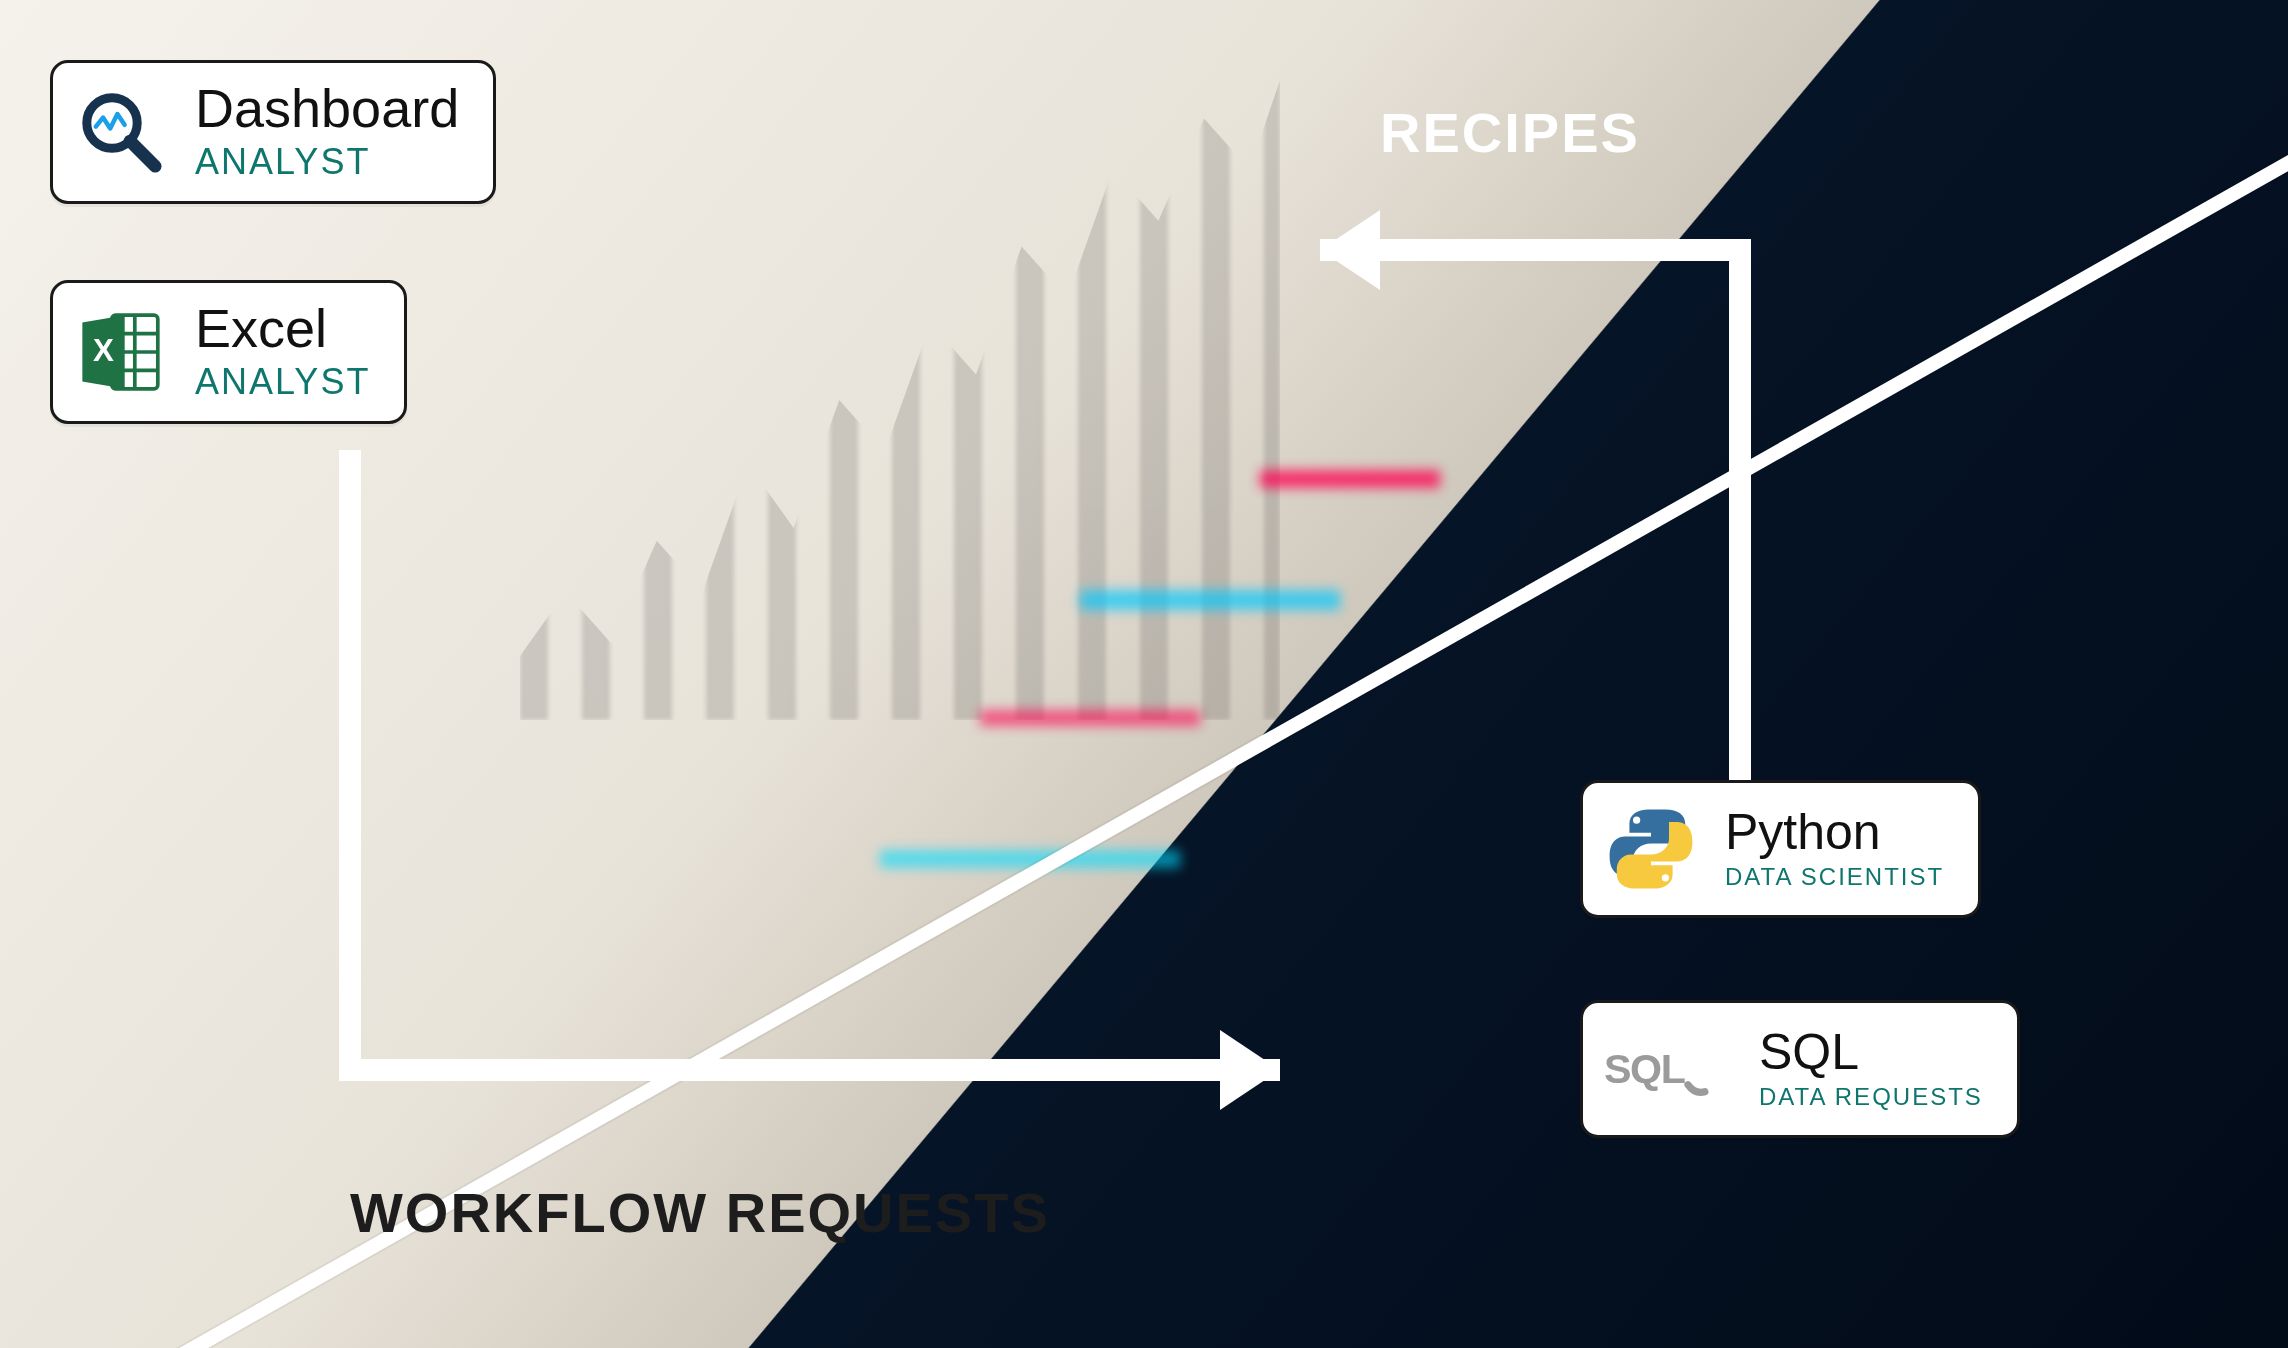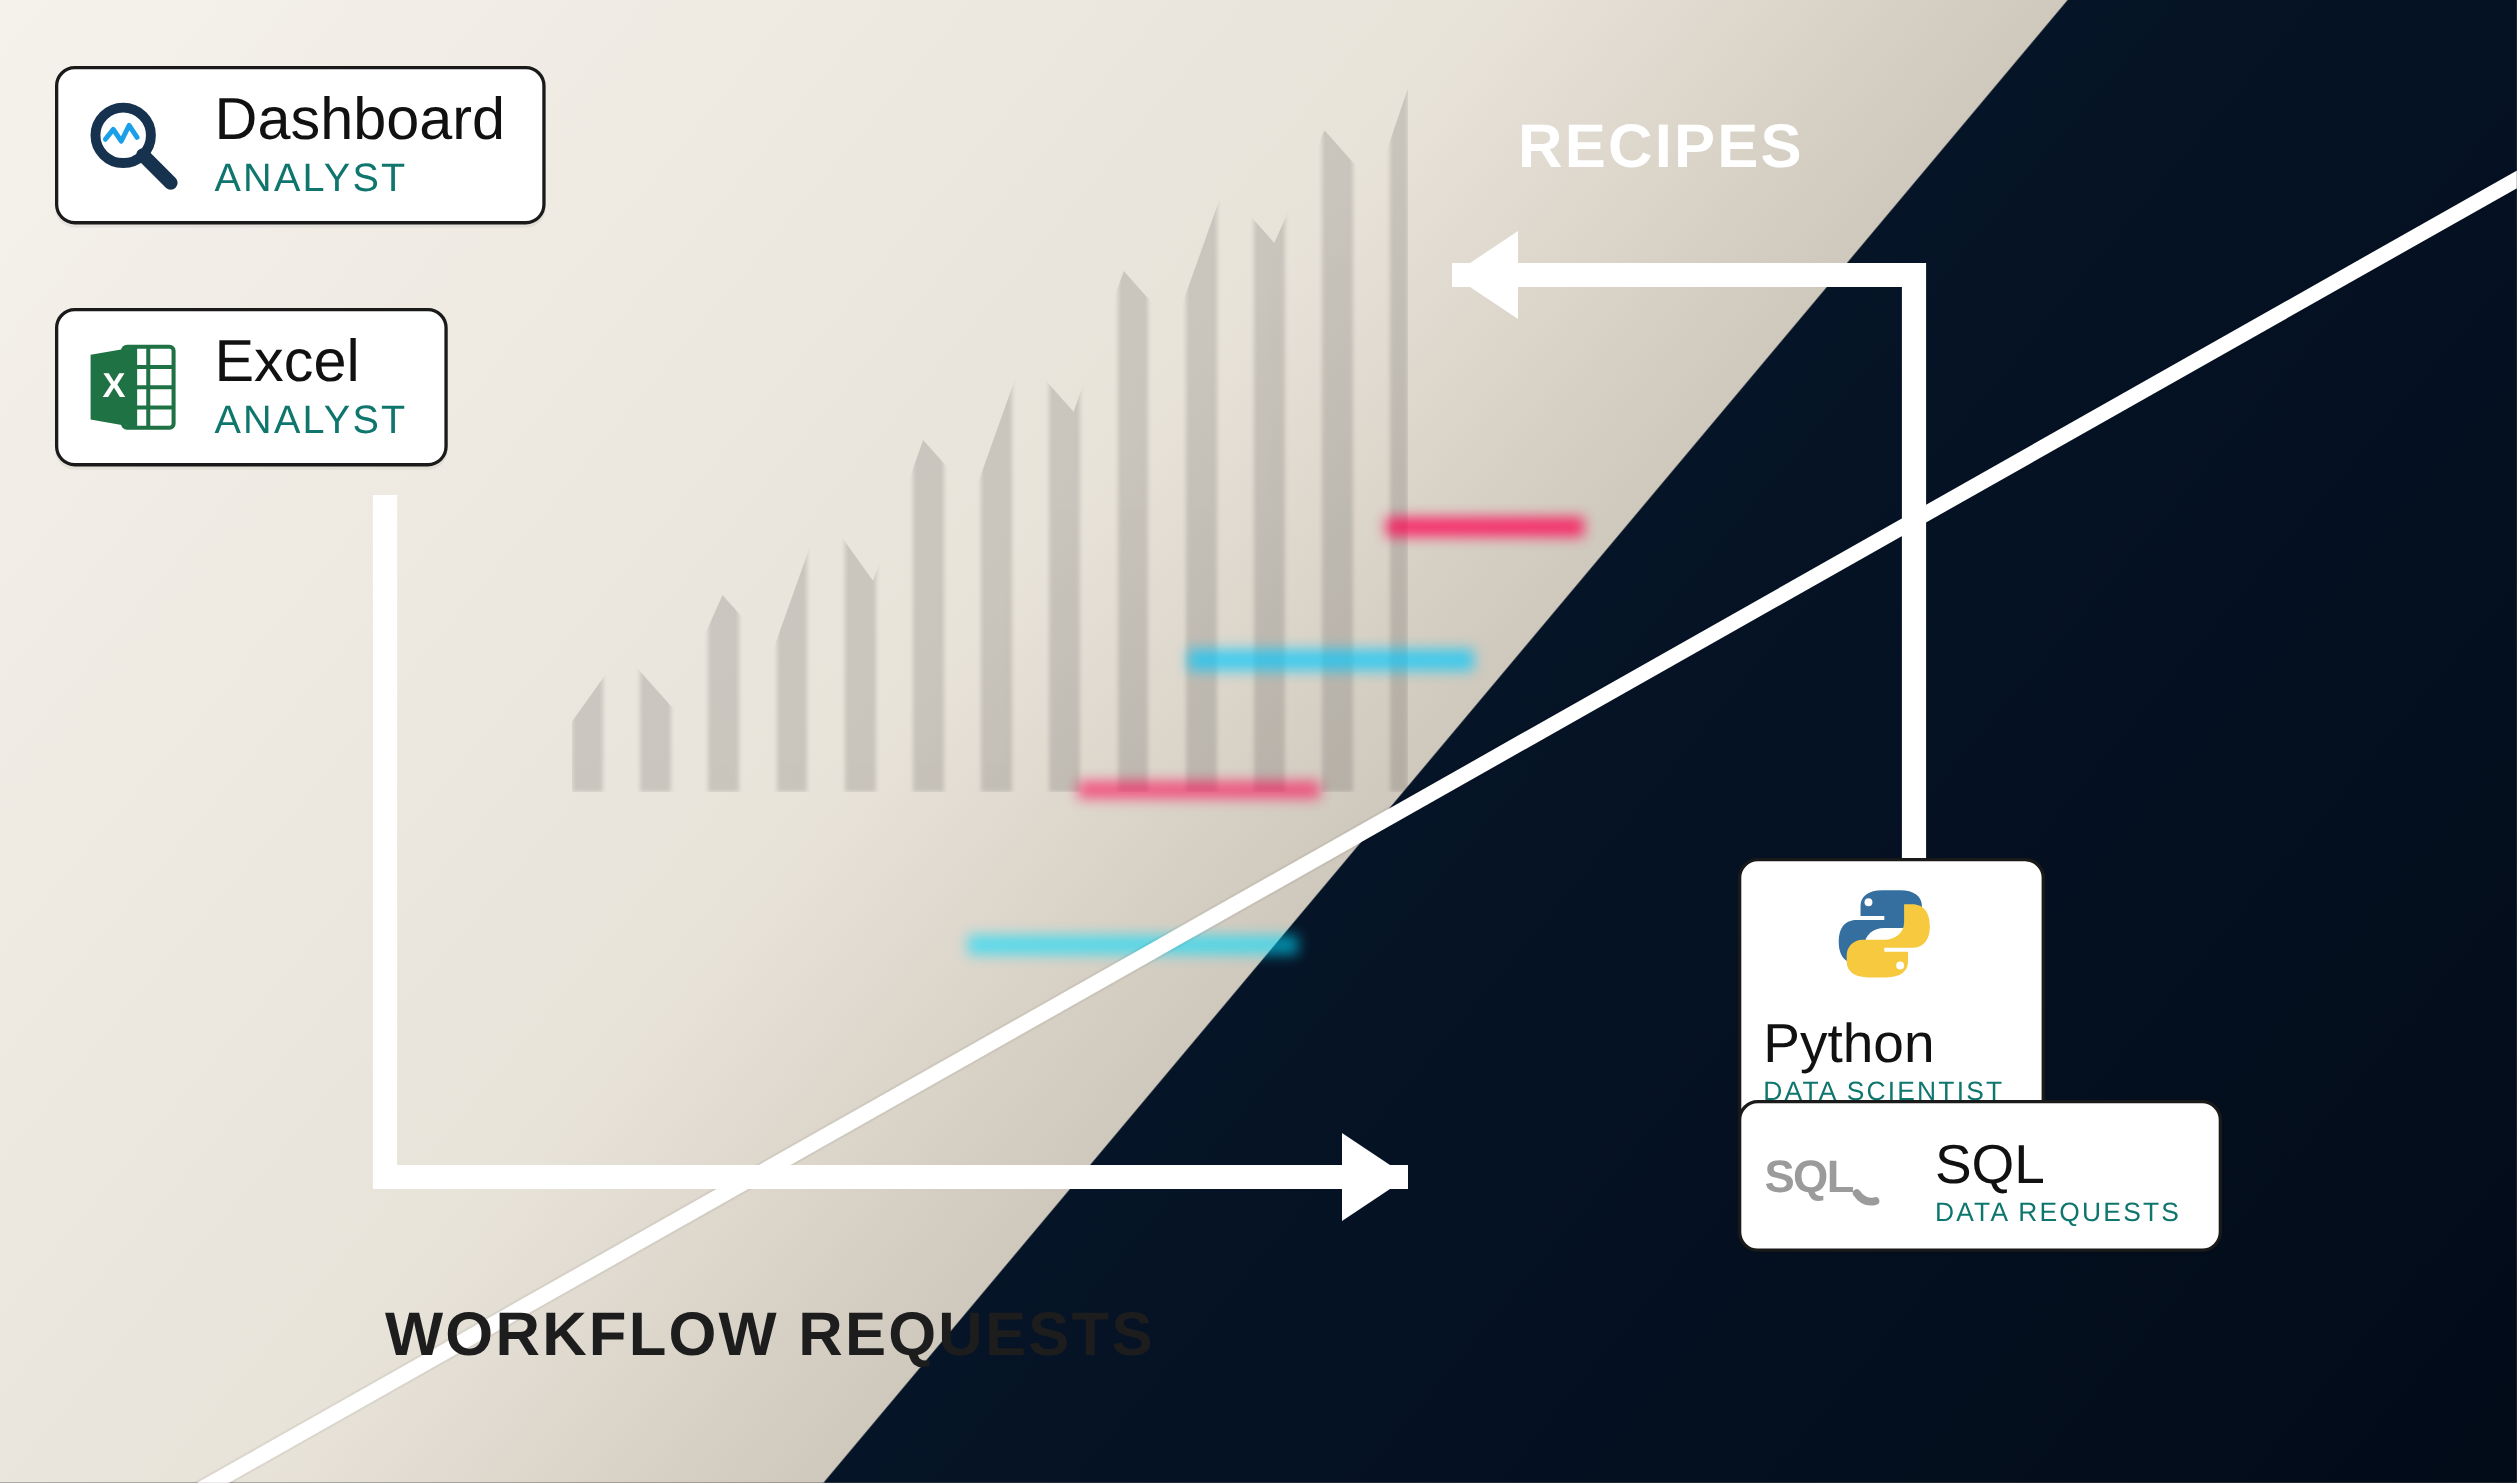--- a/index.html
+++ b/index.html
@@ -96,36 +96,36 @@
         <polygon points="8,18 54,10 54,90 8,82" fill="#1f7244"></polygon>
         <text x="31" y="60" text-anchor="middle" font-size="34" font-weight="700" fill="#fff" font-family="Arial">X</text>
       </svg>
     </span>
     <span class="txt">
       <div class="title">Excel</div>
       <div class="sub">ANALYST</div>
     </span>
   </div>
 
-  <div class="card small" style="left:1580px;top:780px;flex-direction:column;">
+  <div class="card small" style="left:1580px;top:780px;">
     <span class="icon">
       <svg viewBox="0 0 100 100" width="90" height="90">
         <path d="M48 6c-14 0-22 6-22 16v10h24v4H22c-10 0-18 6-18 22s8 22 18 22h8V62c0-11 9-18 20-18h22c9 0 16-7 16-16V22c0-10-8-16-22-16H48z" fill="#356f9f"></path>
         <circle cx="34" cy="18" r="4" fill="#fff"></circle>
         <path d="M52 94c14 0 22-6 22-16V68H50v-4h28c10 0 18-6 18-22S88 20 78 20h-8v18c0 11-9 18-20 18H28c-9 0-16 7-16 16v6c0 10 8 16 22 16h18z" fill="#f7c93e"></path>
         <circle cx="66" cy="82" r="4" fill="#fff"></circle>
       </svg>
     </span>
     <span class="txt">
       <div class="title">Python</div>
       <div class="sub">DATA SCIENTIST</div>
     </span>
   </div>
 
-  <div class="card small" style="left:1580px;top:1000px;align-items:flex-end;">
+  <div class="card small" style="left:1580px;top:1000px;">
     <span class="icon" style="width:130px;flex:0 0 130px">
       <svg viewBox="0 0 180 80" width="128" height="64">
         <text x="0" y="60" font-size="58" font-weight="900" fill="#9b9b9b" font-family="Arial Black,Arial" letter-spacing="-2">SQL</text>
         <path d="M118 62 q10 14 24 10" stroke="#9b9b9b" stroke-width="10" fill="none" stroke-linecap="round"></path>
       </svg>
     </span>
     <span class="txt">
       <div class="title">SQL</div>
       <div class="sub">DATA REQUESTS</div>
     </span>

